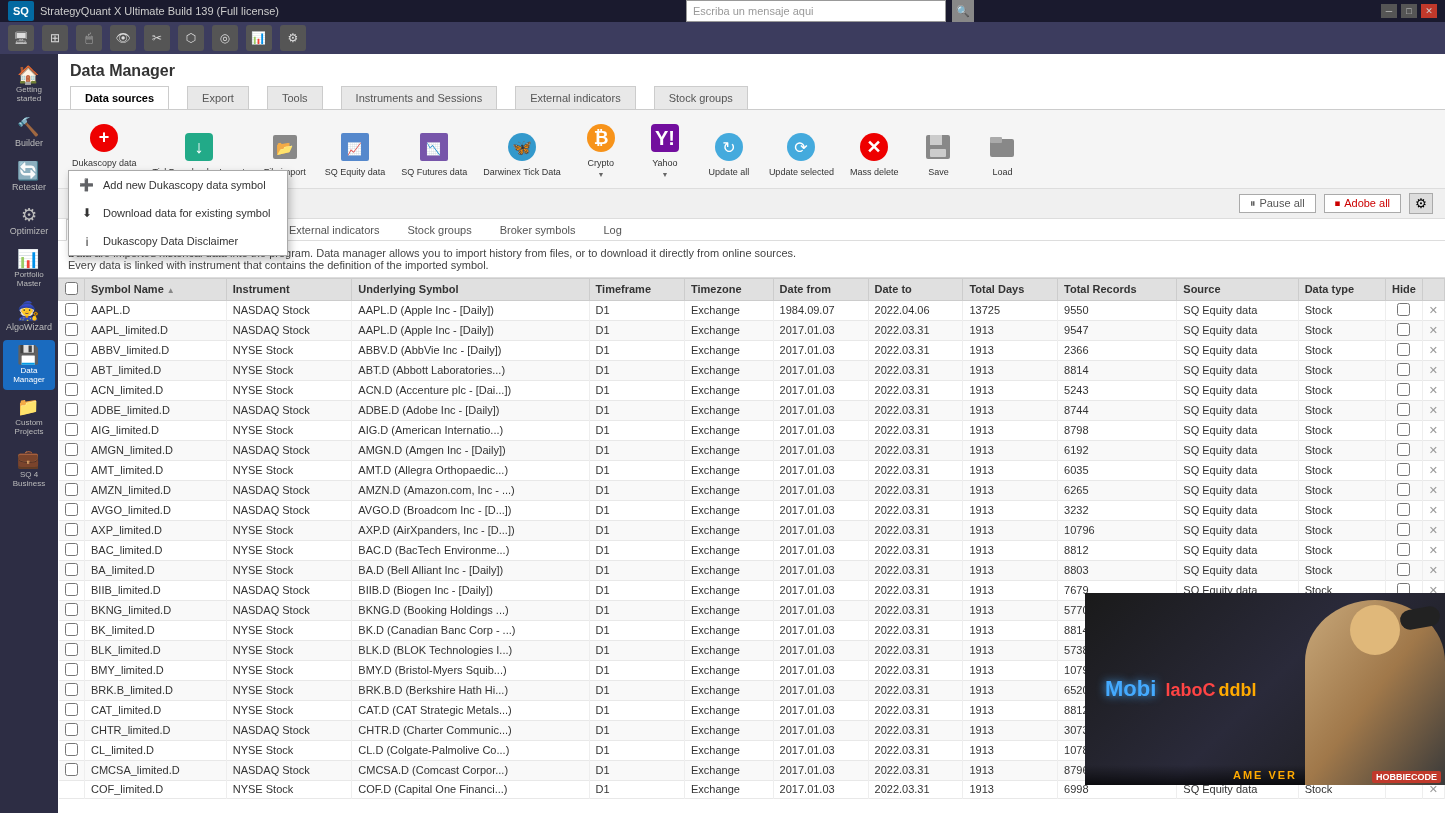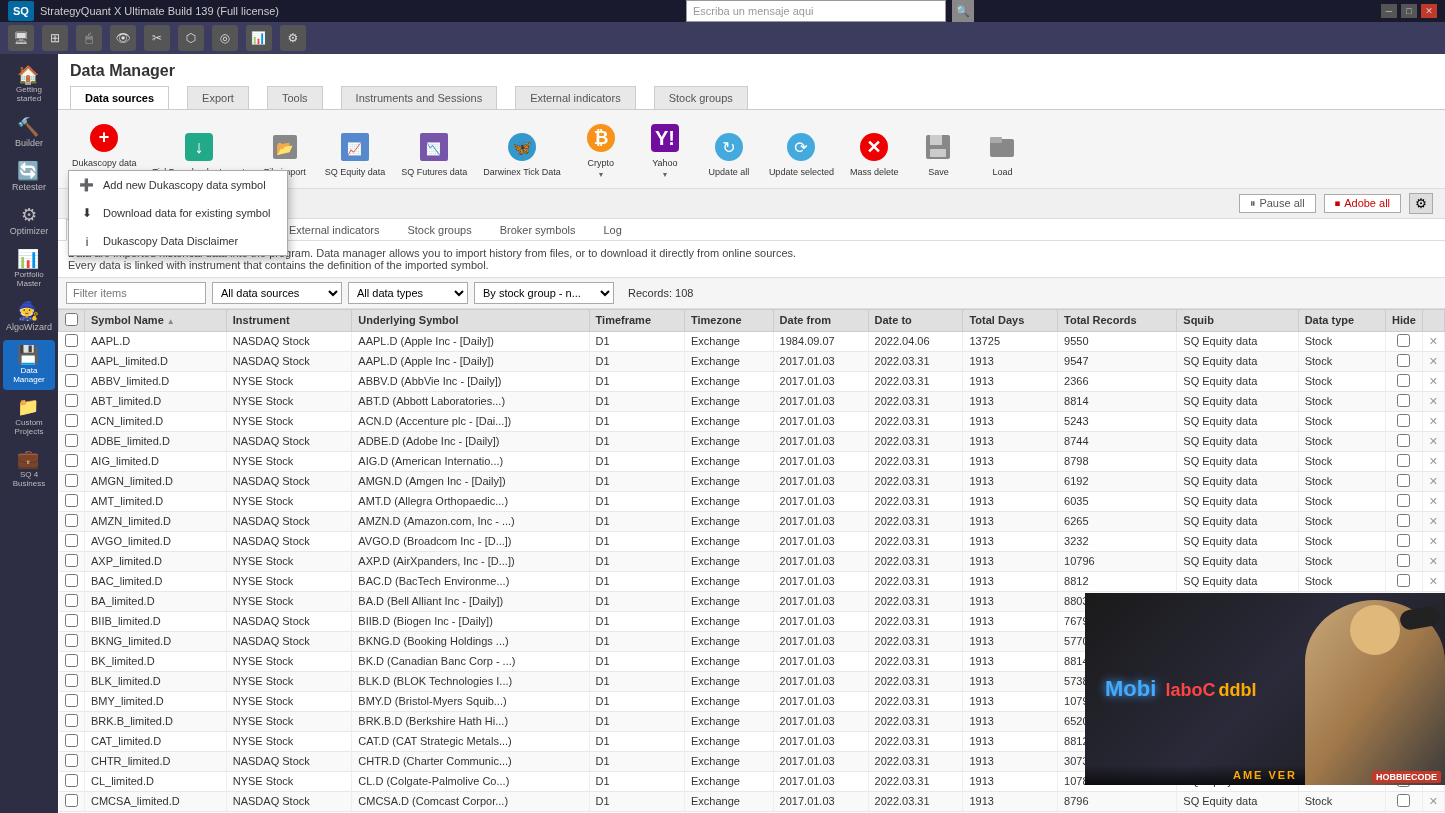--- a/index.html
+++ b/index.html
@@ -537,49 +537,36 @@
       <div class="sub-tab">Stock groups</div>
       <div class="sub-tab">Broker symbols</div>
       <div class="sub-tab">Log</div>
     </div>
 
     <div id="desc-area">
       <span>Data are imported historical data into the program. Data manager allows you to import history from files, or to download it directly from online sources.</span><br>
       <span>Every data is linked with instrument that contains the definition of the imported symbol.</span>
     </div>
 
-    <div id="filter-bar">
-      <input class="filter-input" type="text" style="width: 140px;" placeholder="Filter items">
-      <select class="filter-select" style="width:130px;">
-        <option>All data sources</option>
-      </select>
-      <select class="filter-select" style="width:120px;">
-        <option>All data types</option>
-      </select>
-      <select class="filter-select" style="width:140px;">
-        <option>By stock group - n...</option>
-      </select>
-      <span class="records-label">Records: 108</span>
-    </div>
 
     <div id="data-table-wrapper">
       <table id="data-table">
         <thead>
           <tr>
             <th class="cb-cell"><input type="checkbox" style=""></th>
             <th>Symbol Name <span class="sort-icon">▲</span></th>
             <th>Instrument</th>
             <th>Underlying Symbol</th>
             <th>Timeframe</th>
             <th>Timezone</th>
             <th>Date from</th>
             <th>Date to</th>
             <th>Total Days</th>
             <th>Total Records</th>
-            <th>Squib</th>
+            <th>Source</th>
             <th>Data type</th>
             <th>Hide</th>
             <th></th>
           </tr>
         </thead>
         <tbody id="table-body">
         <tr>
     <td class="cb-cell"><input type="checkbox" style=""></td>
     <td>AAPL.D</td>
     <td>NASDAQ Stock</td>

